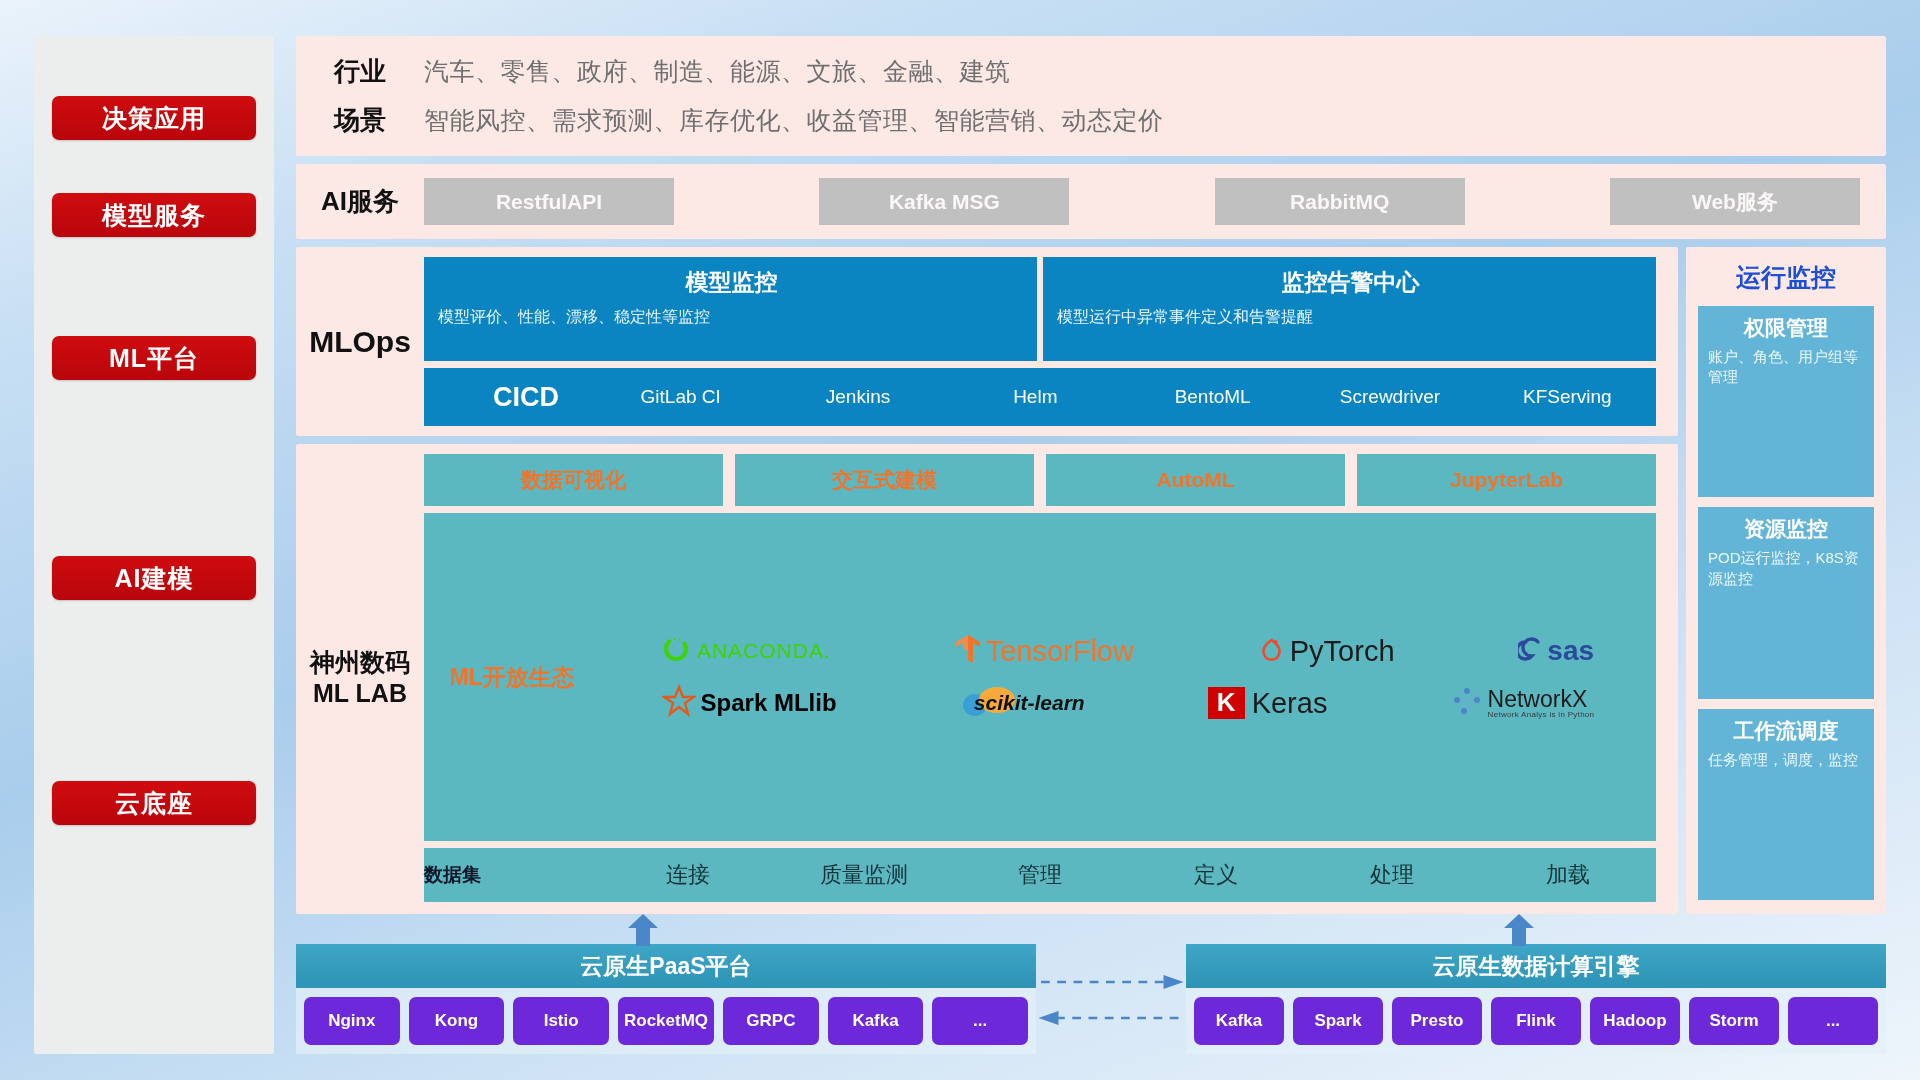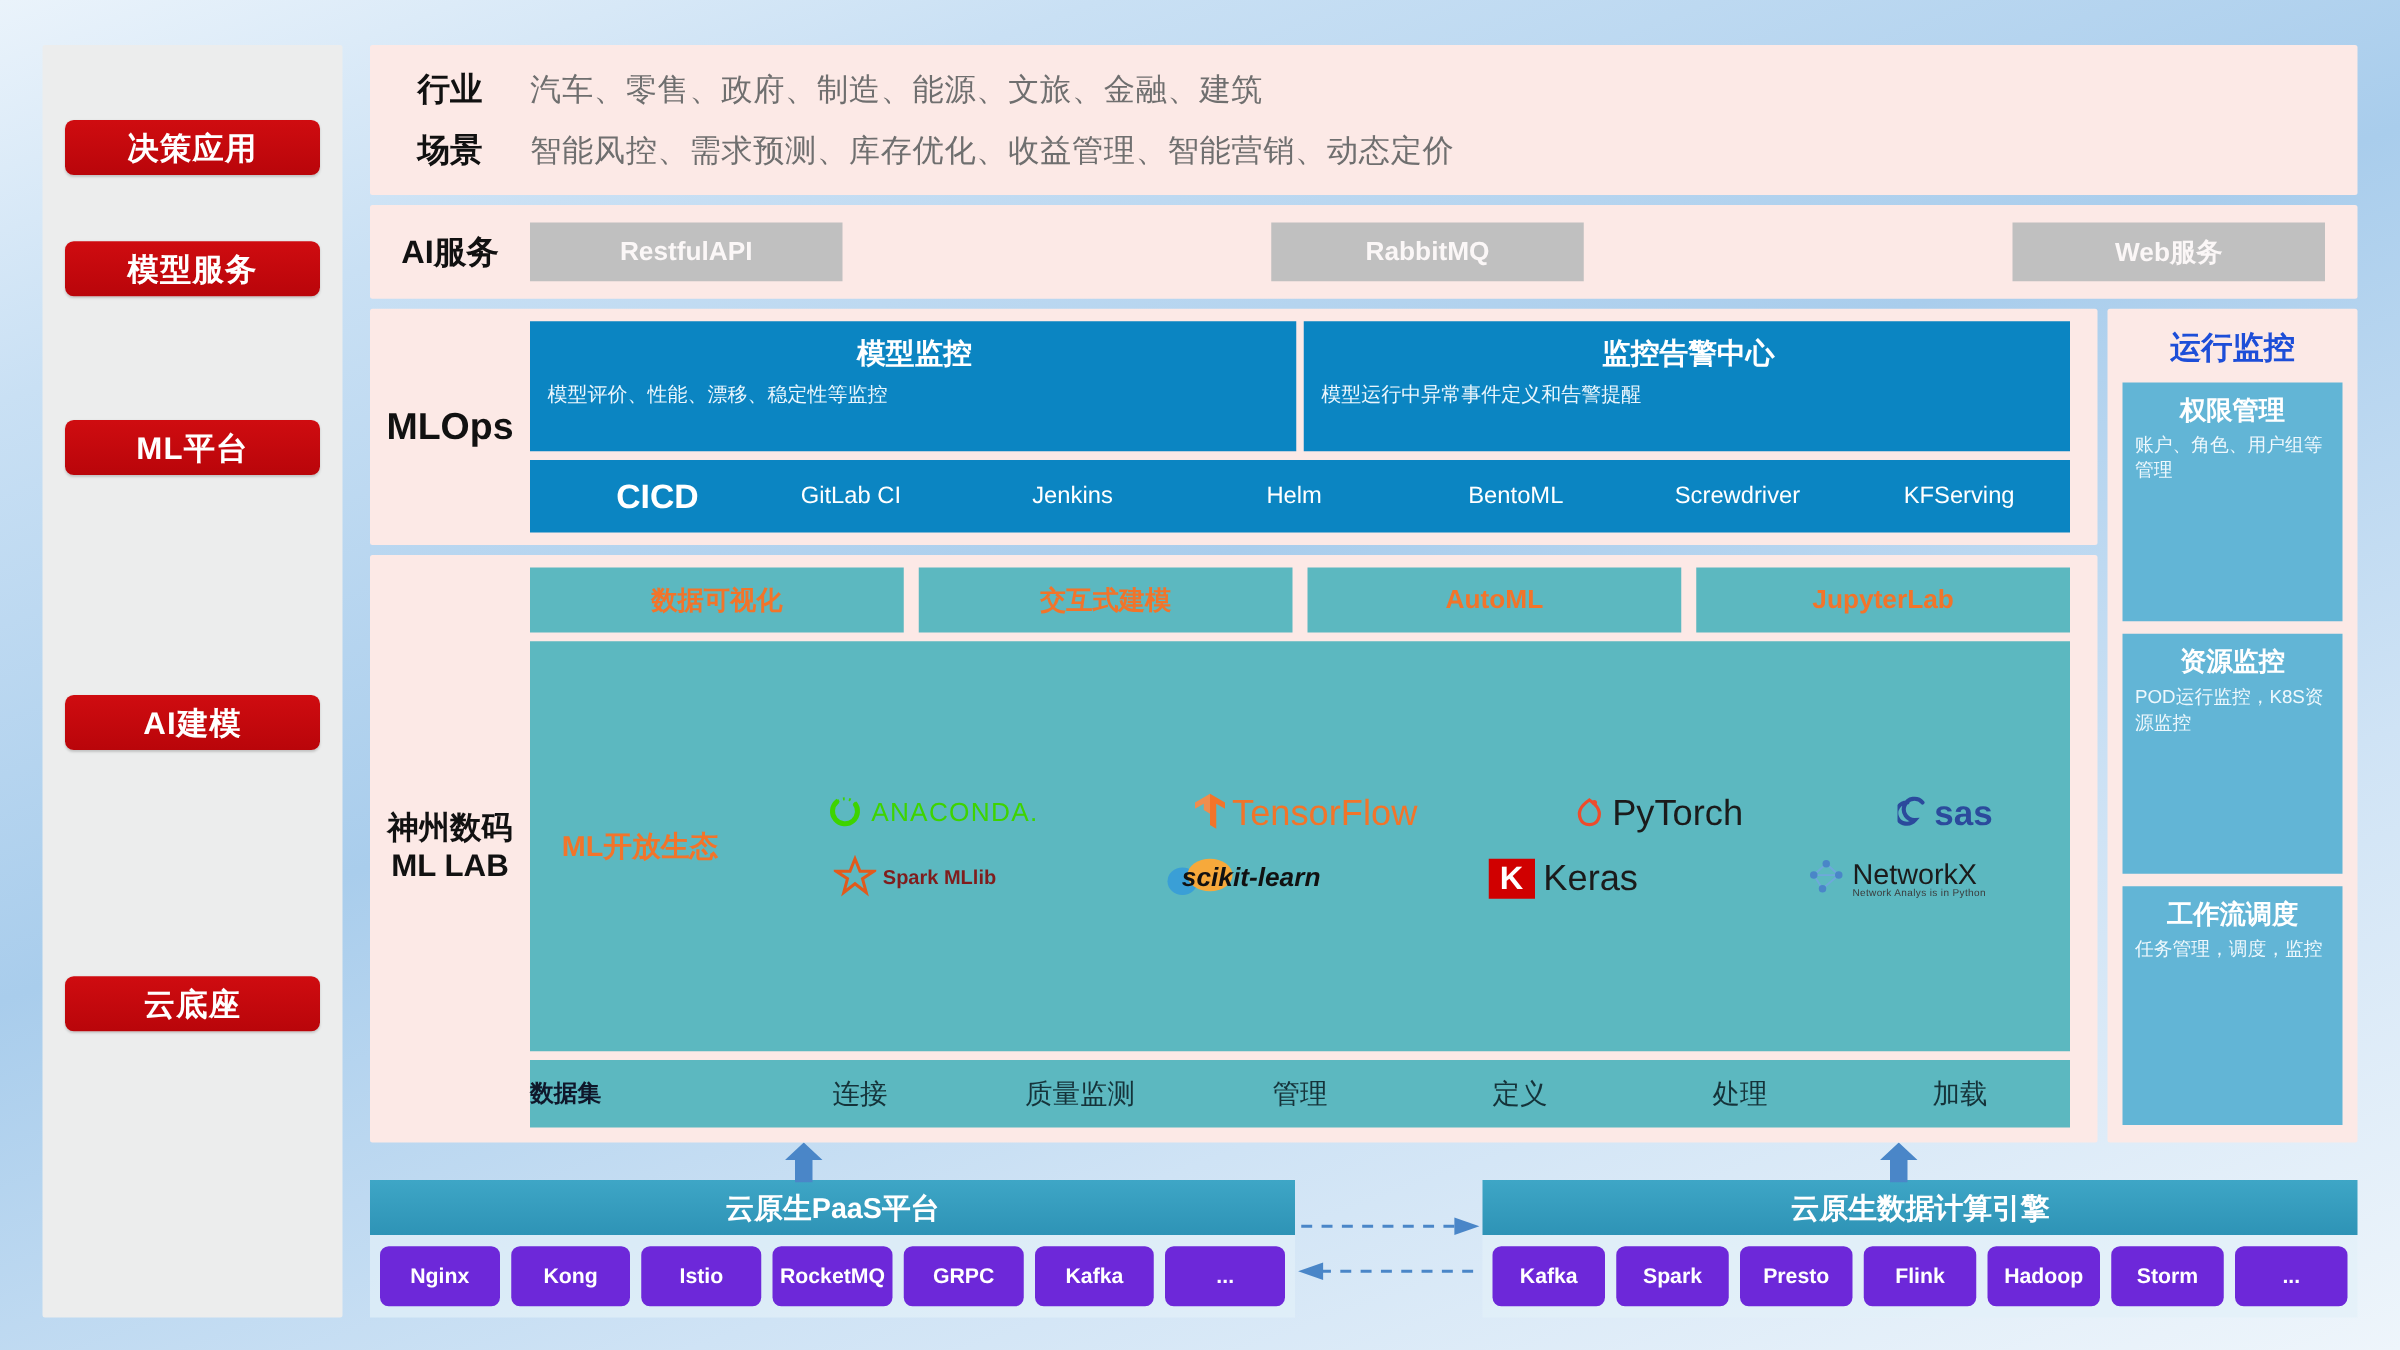--- a/index.html
+++ b/index.html
@@ -128,20 +128,21 @@
       <div class="kv">
         <div class="kv-k">场景</div>
         <div class="kv-v">智能风控、需求预测、库存优化、收益管理、智能营销、动态定价</div>
       </div>
     </div>
 
     <div class="band row-svc">
       <div class="svc-label">AI服务</div>
       <div class="svc-chips">
         <div class="chip">RestfulAPI</div>
+        <div class="chip">Kafka MSG</div>
         <div class="chip">RabbitMQ</div>
         <div class="chip">Web服务</div>
       </div>
     </div>
 
     <div class="mid">
 
       <div class="mid-left">
 
         <div class="band row-mlops">
@@ -233,21 +234,21 @@
                 </div>
 
                 <div class="eco-row">
 
                   <div style="display:flex;align-items:center;gap:5px">
                     <span>
                       <svg width="34" height="34" viewBox="0 0 34 34">
                           <polygon points="17,3 21,13 32,13 23,19 26,30 17,23 8,30 11,19 2,13 13,13" fill="none" stroke="#e25a1c" stroke-width="2.4"></polygon>
                         </svg>
                     </span>
-                    <span style="color:#7f1d1d;font-size:16px;font-weight:bold">Spark MLlib</span>
+                    <span style="color:#000000;font-size:24px;font-weight:bold">Spark MLlib</span>
                   </div>
 
                   <div style="display:flex;align-items:center;gap:2px">
                     <span>
                       <svg width="56" height="34" viewBox="0 0 56 34">
                           <ellipse cx="15" cy="21" rx="12" ry="11" fill="#3a9fd6"></ellipse>
                           <ellipse cx="37" cy="16" rx="18" ry="13" fill="#f7a93b"></ellipse>
                         </svg>
                     </span>
                     <span style="color:#111;font-size:21px;font-style:italic;font-weight:bold;margin-left:-44px">scikit-learn</span>

